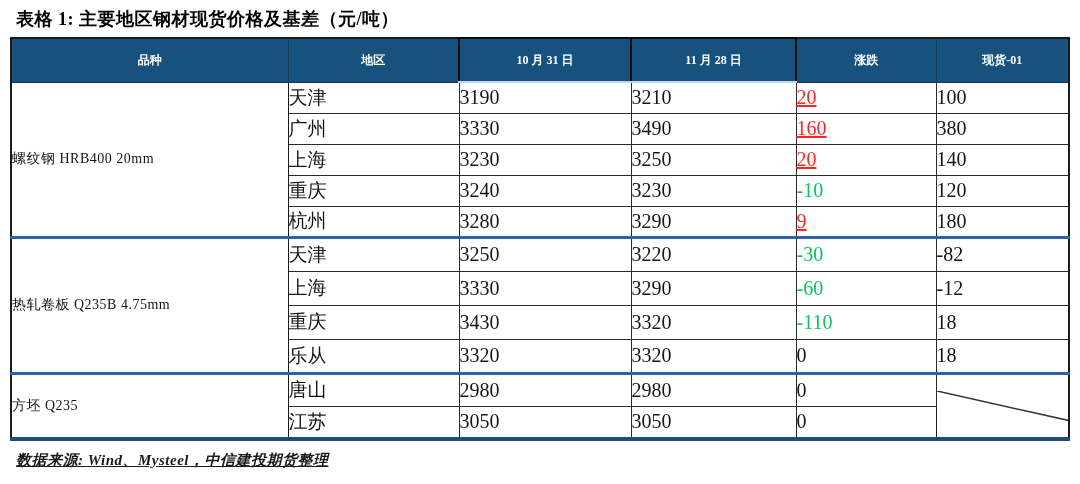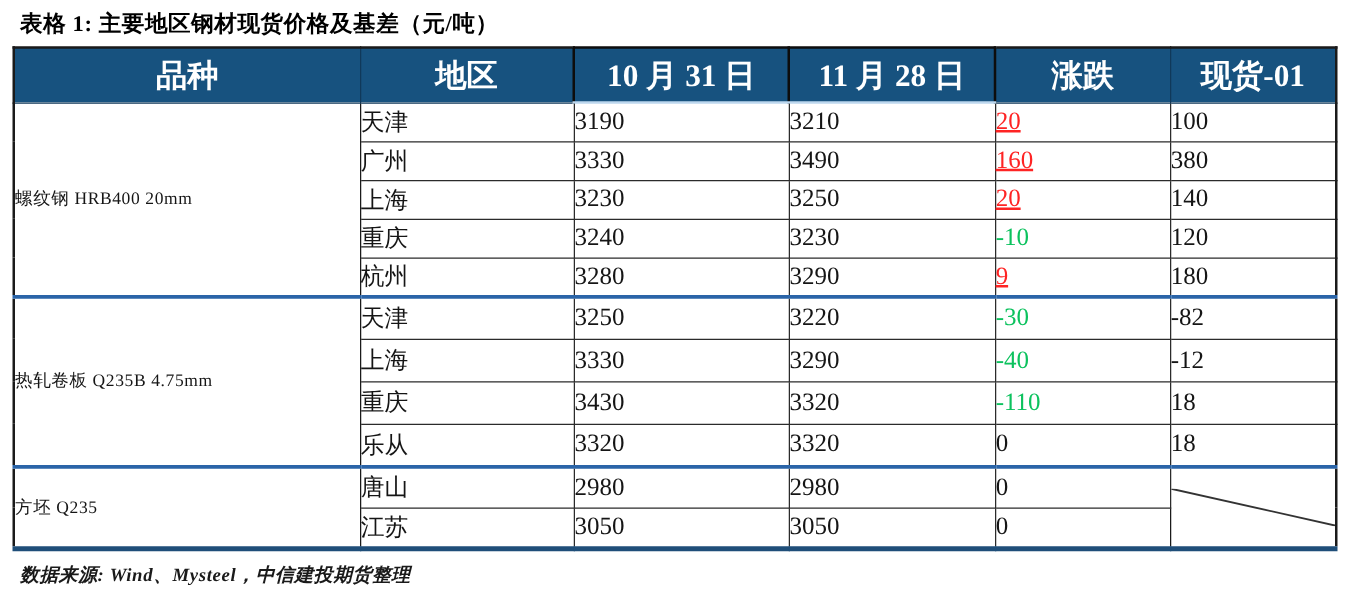--- a/index.html
+++ b/index.html
@@ -31,21 +31,21 @@
   col.c-region  { width: 171px; }
   col.c-d1      { width: 172px; }
   col.c-d2      { width: 165px; }
   col.c-change  { width: 140px; }
   col.c-basis   { width: 133px; }
 
   th {
     background: #17527f;
     color: #ffffff;
     font-weight: bold;
-    font-size: 25px;
+    font-size: 12px;
     height: 44px;
     border: 1px solid #10395a;
     text-align: center;
     vertical-align: middle;
   }
   th.raised {
     border: 2px solid #0d0d0d;
     border-bottom: 2px solid #bdd7ee;
     margin-top: 24px;
   }
@@ -80,20 +80,21 @@
   }
   td.diagonal-cell svg { display: block; width: 100%; height: 100%; }
 
   .source-note {
     margin: 10px 0 0 16px;
     font-size: 15px;
     font-weight: bold;
     font-style: italic;
     color: #1a1a1a;
     letter-spacing: 0.5px;
+    text-decoration: underline;
   }
 </style>
 </head>
 <body>
 
 <div class="page-title">表格 1: 主要地区钢材现货价格及基差（元/吨）</div>
 
 <table class="price-table">
   <colgroup>
     <col class="c-variety">
@@ -157,21 +158,21 @@
       <td class="region-cell">天津</td>
       <td>3250</td>
       <td>3220</td>
       <td class="change-cell" data-dir="down">-30</td>
       <td>-82</td>
     </tr>
     <tr class="g2-row">
       <td class="region-cell">上海</td>
       <td>3330</td>
       <td>3290</td>
-      <td class="change-cell" data-dir="down">-40</td>
+      <td class="change-cell" data-dir="down">-60</td>
       <td>-12</td>
     </tr>
     <tr class="g2-row">
       <td class="region-cell">重庆</td>
       <td>3430</td>
       <td>3320</td>
       <td class="change-cell" data-dir="down">-110</td>
       <td>18</td>
     </tr>
     <tr class="g2-row">

